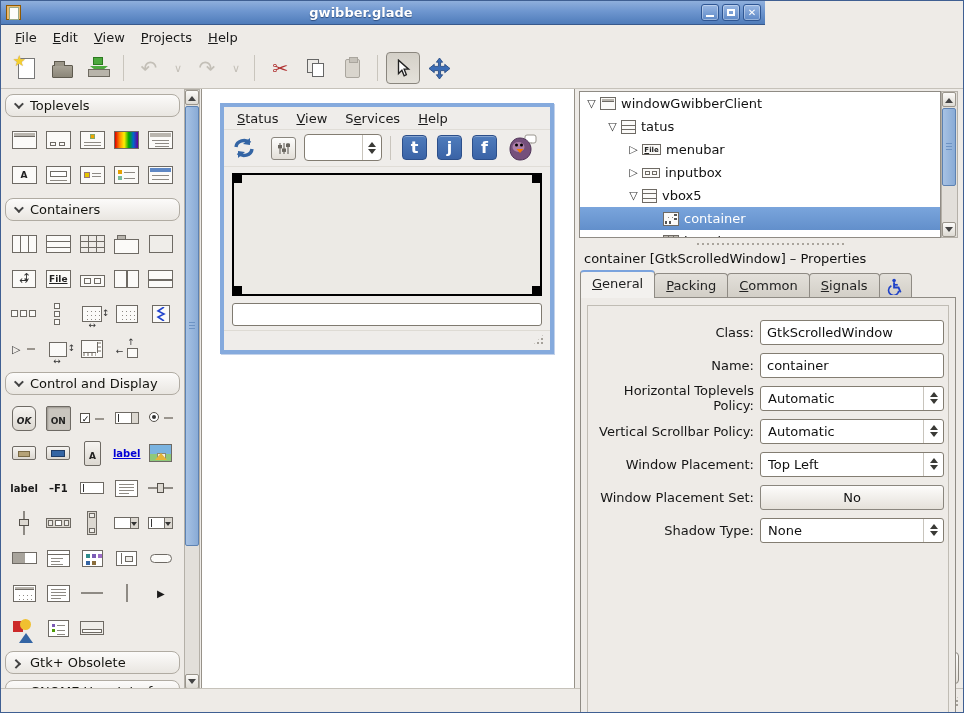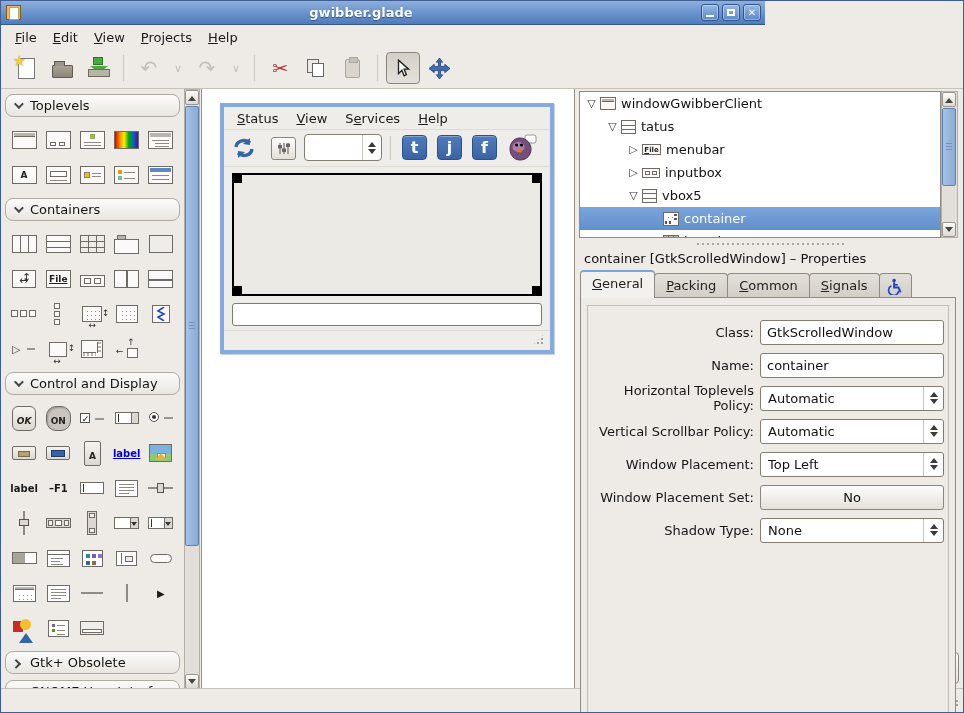--- a/index.html
+++ b/index.html
@@ -392,21 +392,21 @@
         </div>
         <div class="phead">
           <span class="ch "></span>
           <span>Control and Display</span>
         </div>
         <div class="pgrid">
           <div class="pcell">
             <span class="mi" style="padding:2px 4px;border:1px solid #6e6a64;border-radius:6px;background:linear-gradient(#f6f4f1,#dcd8d1);font-style:italic;"><b class="tinytxt">OK</b></span>
           </div>
           <div class="pcell">
-            <span class="mi" style="padding:2px 4px;border:1px solid #6e6a64;border-radius:10px;background:#c9c5be;box-shadow:inset 1px 1px 2px #9a958e;"><b class="tinytxt">ON</b></span>
+            <span class="mi" style="padding:2px 4px;border:1px solid #6e6a64;border-radius:2px;background:#c9c5be;box-shadow:inset 1px 1px 2px #9a958e;"><b class="tinytxt">ON</b></span>
           </div>
           <div class="pcell">
             <span class="mi" style="width:24px;height:11px;">
               <span style="position:absolute;left:0;top:0;width:10px;height:10px;border:1px solid #55514b;background:#fff;font-size:9px;line-height:10px;text-align:center;">✓</span>
               <span style="position:absolute;right:0;top:5px;width:9px;height:2px;background:#9a958e;"></span>
             </span>
           </div>
           <div class="pcell">
             <span class="mi bx" style="width:24px;height:12px;background:#fff;">
               <span style="position:absolute;right:0;top:0;bottom:0;width:7px;border-left:1px solid #6e6a64;background:#dcd8d1;"></span>

